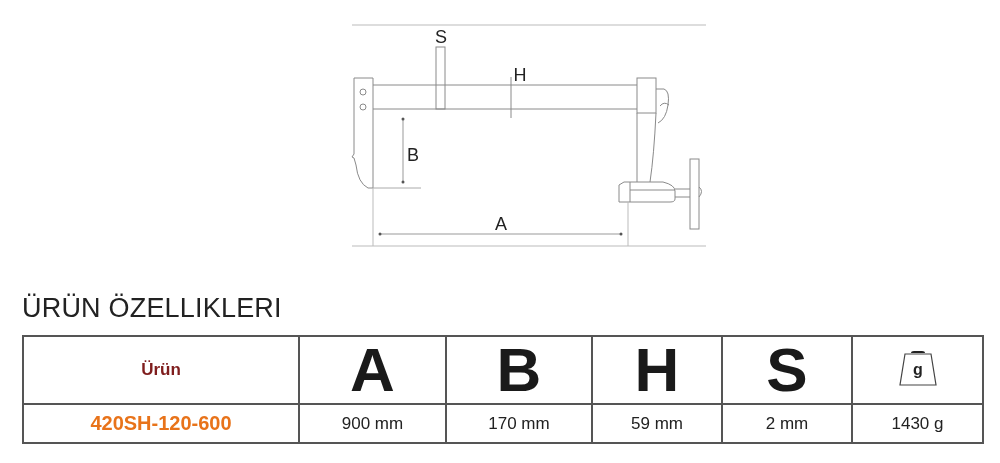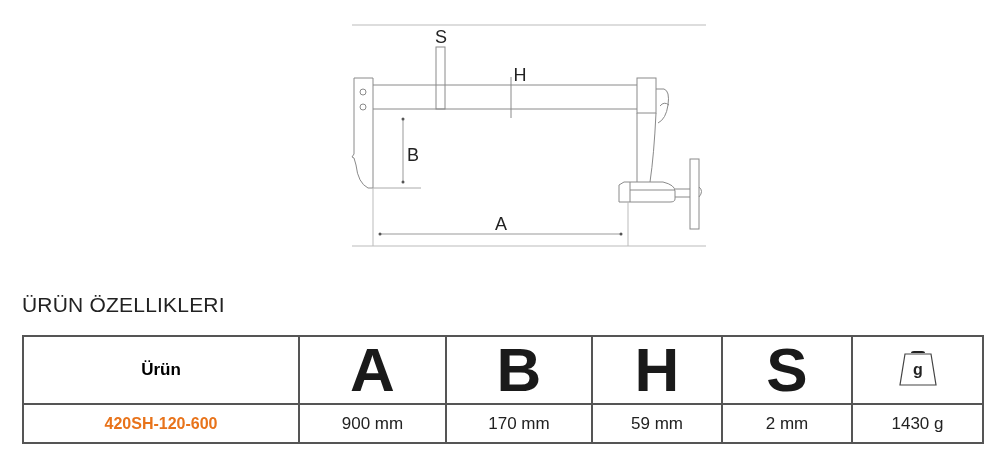--- a/index.html
+++ b/index.html
@@ -1,30 +1,30 @@
 <!DOCTYPE html>
 <html><head>
   <meta charset="utf-8">
   <style>
     html, body { margin: 0; padding: 0; background: #ffffff; }
     body { width: 1000px; height: 463px; position: relative; overflow: hidden;
            font-family: "Liberation Sans", sans-serif; color: #1a1a1a; }
     .diagram { position: absolute; left: 340px; top: 15px; width: 380px; height: 240px; }
     .diagram svg { display: block; }
-    .section-title { position: absolute; left: 22px; top: 293px; font-size: 21px;
+    .section-title { position: absolute; left: 22px; top: 293px; font-size: 27px;
                      letter-spacing: 0.2px; color: #222; font-weight: normal; }
     table.specs { position: absolute; left: 22px; top: 335px; width: 960px;
                   border-collapse: collapse; table-layout: fixed; }
     table.specs td, table.specs th { border: 2px solid #555; text-align: center;
                   vertical-align: middle; padding: 0; }
     table.specs tr.head th { height: 66px; }
     table.specs tr.vals td { height: 37px; font-size: 17px; color: #222; }
-    .col-name { font-size: 17px; font-weight: bold; color: #000000; }
+    .col-name { font-size: 17px; font-weight: bold; color: #7f1d1d; }
     .big-letter { font-size: 62px; font-weight: bold; color: #1a1a1a; line-height: 1; }
-    .product-code { font-size: 16px; font-weight: bold; color: #e8731a; }
+    .product-code { font-size: 20px; font-weight: bold; color: #e8731a; }
     .weight-icon { display: inline-block; vertical-align: middle; }
   </style>
 </head>
 <body>
 
 <div class="diagram">
   <svg width="380" height="240" viewBox="0 0 380 240">
     <g fill="none" stroke="#8a8a8a" stroke-width="1">
 
       <line x1="12" y1="10" x2="366" y2="10" stroke="#bbb"></line>

